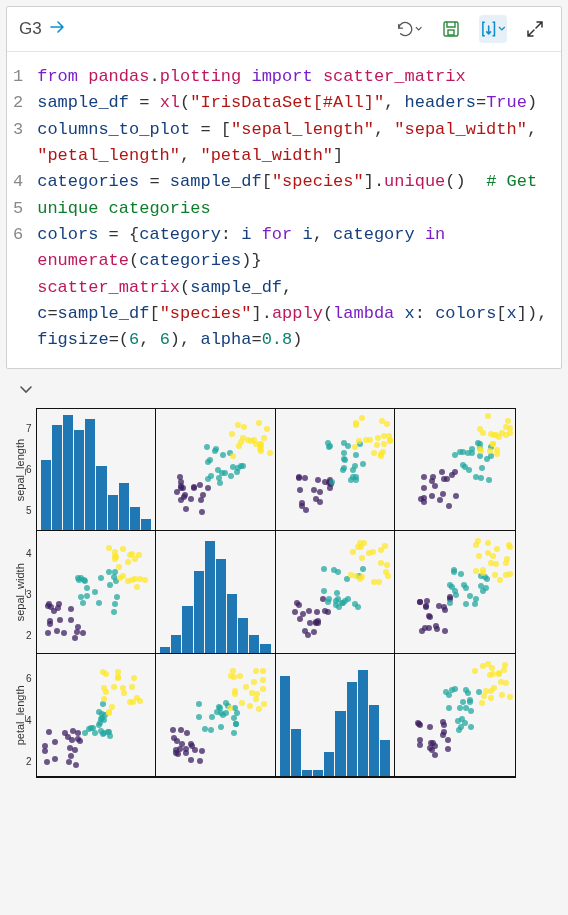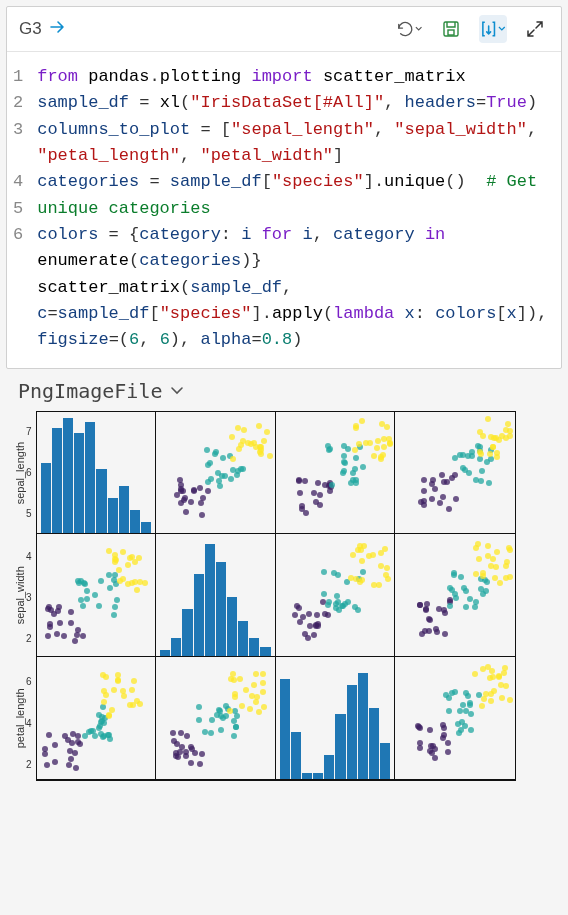--- a/index.html
+++ b/index.html
@@ -57,21 +57,21 @@
   user-select:none;
   padding-right:14px;
   white-space:pre;
 }
 .code {
   flex:1;
   white-space:pre-wrap;
   word-break:break-word;
 }
 .tk-kw { color:#7a1fc7; }       
-.tk-fn { color:#000000; }       
+.tk-fn { color:#be185d; }       
 .tk-id { color:#153f7d; }       
 .tk-str{ color:#b31515; }       
 .tk-cm { color:#0b7d2c; }       
 .tk-num{ color:#0a7e70; }       
 .tk-op { color:#333; }
 .output-title {
   font-family: Consolas, monospace;
   font-size:20px;
   color:#444;
   padding:4px 0 8px 18px;
@@ -179,21 +179,20 @@
 4
 5
 6
 
 </div>
     <div class="code" id="code"><div><span class="tk-kw">from </span><span class="tk-fn">pandas</span><span class="tk-op">.</span><span class="tk-fn">plotting</span><span class="tk-op"> </span><span class="tk-kw">import</span><span class="tk-fn"> scatter_matrix</span></div><div><span class="tk-id">sample_df</span><span class="tk-op"> = </span><span class="tk-fn">xl</span><span class="tk-op">(</span><span class="tk-str">"IrisDataSet[#All]"</span><span class="tk-op">, </span><span class="tk-id">headers</span><span class="tk-op">=</span><span class="tk-kw">True</span><span class="tk-op">)</span></div><div><span class="tk-id">columns_to_plot</span><span class="tk-op"> = [</span><span class="tk-str">"sepal_length"</span><span class="tk-op">, </span><span class="tk-str">"sepal_width"</span><span class="tk-op">, </span><span class="tk-str">"petal_length"</span><span class="tk-op">, </span><span class="tk-str">"petal_width"</span><span class="tk-op">]</span></div><div><span class="tk-id">categories</span><span class="tk-op"> = </span><span class="tk-id">sample_df</span><span class="tk-op">[</span><span class="tk-str">"species"</span><span class="tk-op">].</span><span class="tk-fn">unique</span><span class="tk-op">()  </span><span class="tk-cm"># Get unique categories</span></div><div><span class="tk-id">colors</span><span class="tk-op"> = {</span><span class="tk-id">category</span><span class="tk-op">: </span><span class="tk-id">i</span><span class="tk-op"> </span><span class="tk-kw">for</span><span class="tk-op"> </span><span class="tk-id">i</span><span class="tk-op">, </span><span class="tk-id">category</span><span class="tk-op"> </span><span class="tk-kw">in</span><span class="tk-op"> </span><span class="tk-fn">enumerate</span><span class="tk-op">(</span><span class="tk-id">categories</span><span class="tk-op">)}</span></div><div><span class="tk-fn">scatter_matrix</span><span class="tk-op">(</span><span class="tk-id">sample_df</span><span class="tk-op">, </span><span class="tk-id">c</span><span class="tk-op">=</span><span class="tk-id">sample_df</span><span class="tk-op">[</span><span class="tk-str">"species"</span><span class="tk-op">].</span><span class="tk-fn">apply</span><span class="tk-op">(</span><span class="tk-kw">lambda</span><span class="tk-op"> </span><span class="tk-id">x</span><span class="tk-op">: </span><span class="tk-id">colors</span><span class="tk-op">[</span><span class="tk-id">x</span><span class="tk-op">]), </span><span class="tk-id">figsize</span><span class="tk-op">=(</span><span class="tk-num">6</span><span class="tk-op">, </span><span class="tk-num">6</span><span class="tk-op">), </span><span class="tk-id">alpha</span><span class="tk-op">=</span><span class="tk-num">0.8</span><span class="tk-op">)</span></div></div>
   </div>
 </div>
 
 <div class="output-title">
-  <span>PngImageFile</span>
   <span class="chev">
     <svg width="16" height="12" viewBox="0 0 16 12">
         <path d="M3 3l5 5 5-5" stroke="#555" stroke-width="1.6" fill="none" stroke-linecap="round"></path>
       </svg>
   </span>
 </div>
 
 <div class="matrix-wrap">
   <div class="ylabels" id="ylabels">
       <div class="yl" style="height: 123.333px;">sepal_length</div>

